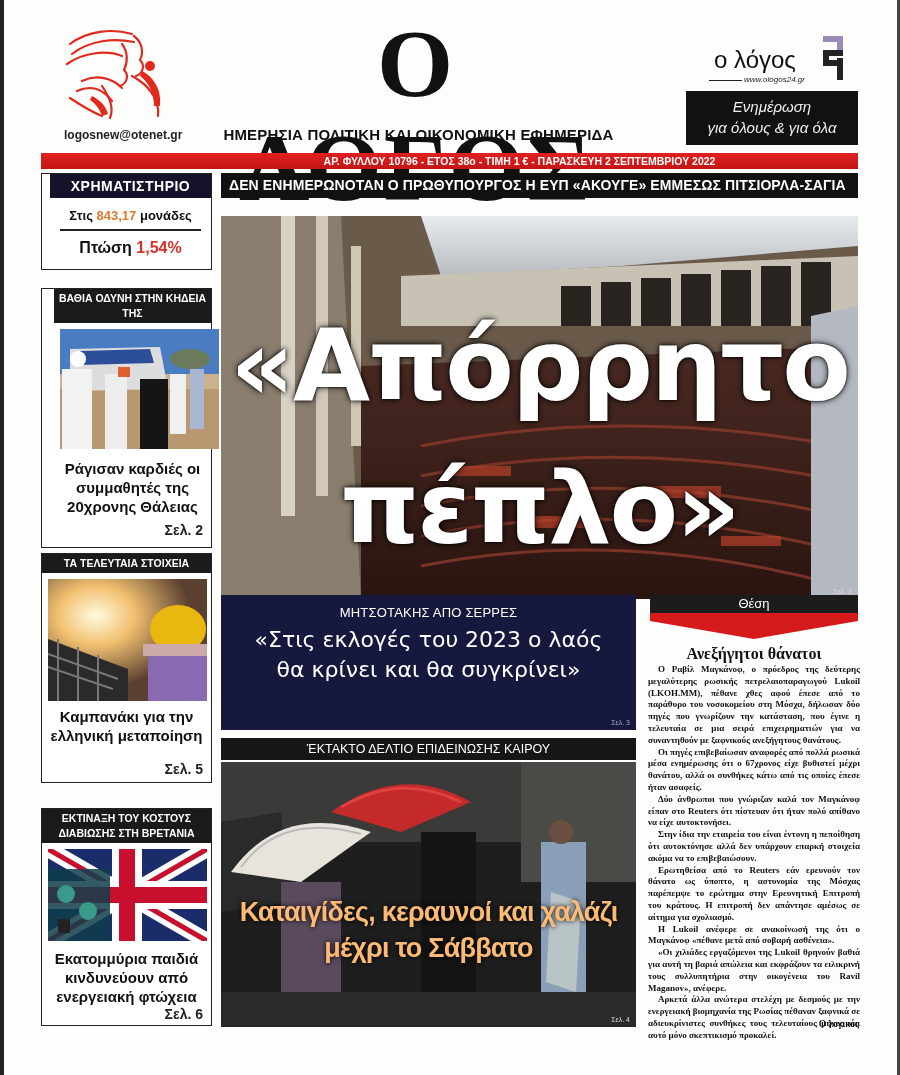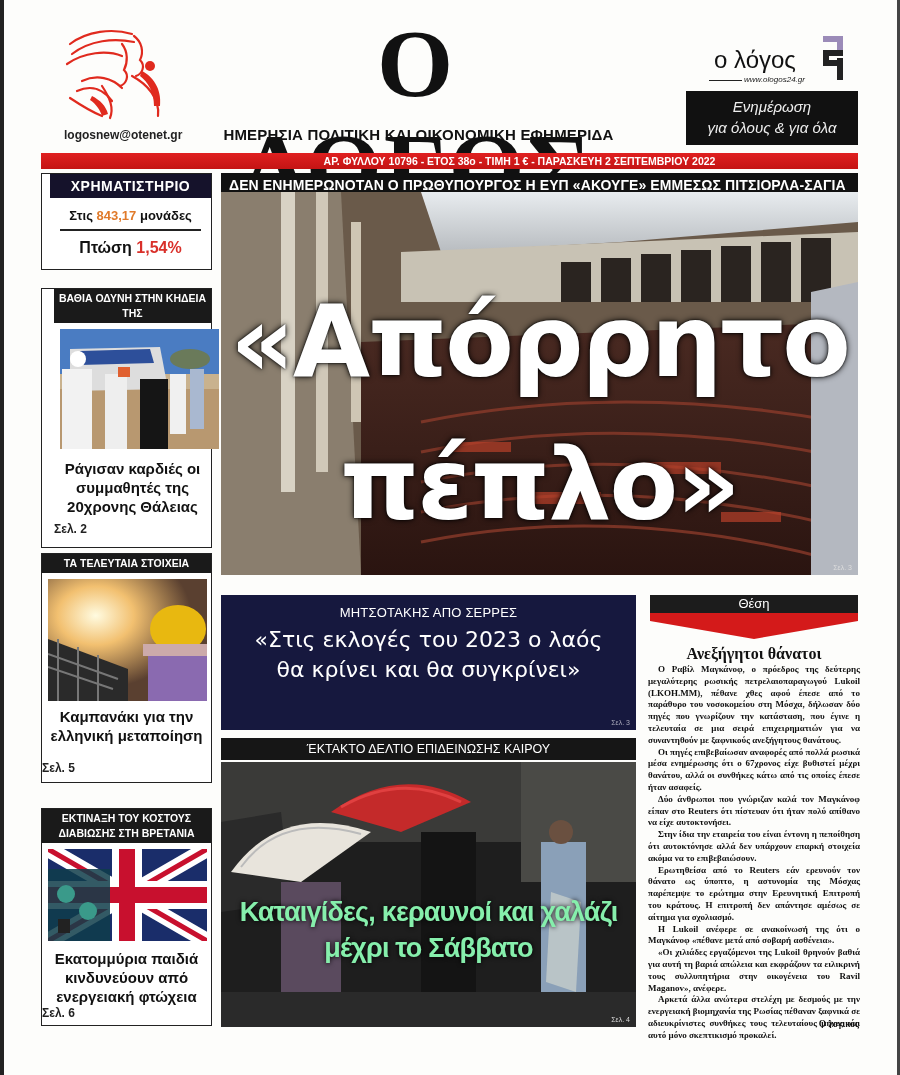--- a/index.html
+++ b/index.html
@@ -27,37 +27,37 @@
   .stock .box-head { height: 24px; line-height: 24px; font-size: 14px; letter-spacing: 0.5px; }
   .stock .line1 { text-align: center; font-weight: bold; font-size: 13px; margin-top: 10px; color: #111; padding-bottom: 6px; border-bottom: 2px solid #222; margin-left: 10px; margin-right: 10px; }
   .stock .line2 { text-align: center; font-weight: bold; font-size: 16px; margin-top: 8px; color: #111; }
   .orange { color: #e07a2a; }
   .redtxt { color: #d9302a; }
 
   .story { left: 37px; width: 171px; }
   .story .box-head { font-size: 10.5px; line-height: 15px; padding: 2px 2px; background: #1a1a1a; }
   .story .img { margin: 6px 6px 0 6px; height: 120px; }
   .story .headline { text-align: center; font-size: 15px; font-weight: bold; line-height: 19px; margin-top: 10px; color: #111; padding: 0 4px; }
-  .story .pg { font-size: 12px; font-weight: bold; padding-right: 8px; margin-top: 6px; color: #222; }
+  .story .pg { text-align: right; font-size: 14px; font-weight: bold; padding-right: 8px; margin-top: 6px; color: #222; }
 
   
   .topline { position: absolute; left: 217px; top: 173px; width: 637px; height: 25px; background: #111; color: #fff; font-size: 14px; font-weight: bold; line-height: 25px; padding-left: 8px; letter-spacing: 0.1px; }
-  .hero { position: absolute; left: 217px; top: 192px; width: 637px; height: 383px; overflow: hidden; background: #3a2a22; }
+  .hero { position: absolute; left: 217px; top: 216px; width: 637px; height: 383px; overflow: hidden; background: #3a2a22; }
   .hero-text { position: absolute; left: 0; width: 637px; text-align: center; color: #fff; font-weight: bold; font-family: "DejaVu Sans", sans-serif; text-shadow: 0 0 6px #000, 0 0 2px #000; letter-spacing: -2px; }
   .hero-l1 { top: 95px; font-size: 100px; line-height: 110px; }
   .hero-l2 { top: 238px; font-size: 100px; line-height: 110px; }
   .pg-small { position: absolute; font-size: 7px; color: #ddd; }
 
   .quote { position: absolute; left: 217px; top: 595px; width: 415px; height: 135px; background: #16183e; color: #fff; text-align: center; }
   .quote .kicker { font-size: 13px; margin-top: 10px; letter-spacing: 0.2px; text-align: center; }
   .quote .text { font-size: 22px; line-height: 30px; margin-top: 5px; font-family: "DejaVu Sans", sans-serif; }
 
   .weather-head { position: absolute; left: 217px; top: 738px; width: 415px; height: 22px; background: #161616; color: #fff; font-size: 12.5px; text-align: center; line-height: 22px; }
   .weather { position: absolute; left: 217px; top: 762px; width: 415px; height: 265px; overflow: hidden; background: #2a2a2a; }
-  .weather .wtext { position: absolute; left: 0; width: 415px; text-align: center; color: #86efac; font-weight: bold; font-size: 27px; line-height: 36px; top: 132px; text-shadow: 0 0 5px #000; letter-spacing: -0.8px; }
+  .weather .wtext { position: absolute; left: 0; width: 415px; text-align: center; color: #fdba74; font-weight: bold; font-size: 27px; line-height: 36px; top: 132px; text-shadow: 0 0 5px #000; letter-spacing: -0.8px; }
 
   
   .thesi { position: absolute; left: 646px; top: 595px; width: 208px; height: 46px; }
   .thesi-bar { background: #1c1c1c; color: #fff; height: 18px; text-align: center; font-size: 13px; line-height: 18px; }
   .ed-title { position: absolute; left: 644px; top: 645px; width: 212px; text-align: center; font-family: "Liberation Serif", serif; font-weight: bold; font-size: 16px; color: #111; }
   .ed-body { position: absolute; left: 644px; top: 664px; width: 212px; font-family: "Liberation Serif", serif; font-weight: bold; font-size: 9px; line-height: 11.8px; color: #111; text-align: justify; }
   .ed-body p { text-indent: 10px; }
   .ed-sign { position: absolute; left: 760px; top: 1019px; width: 95px; text-align: right; font-family: "Liberation Serif", serif; font-weight: bold; font-size: 9.5px; color: #111; }
 </style>
 </head>

